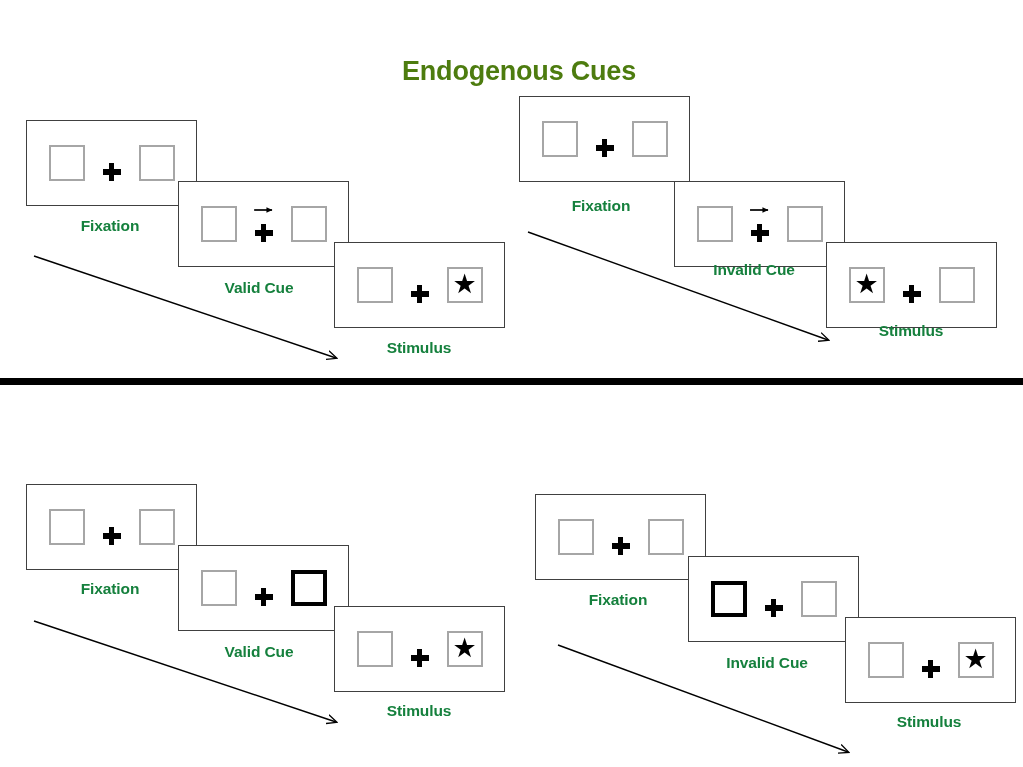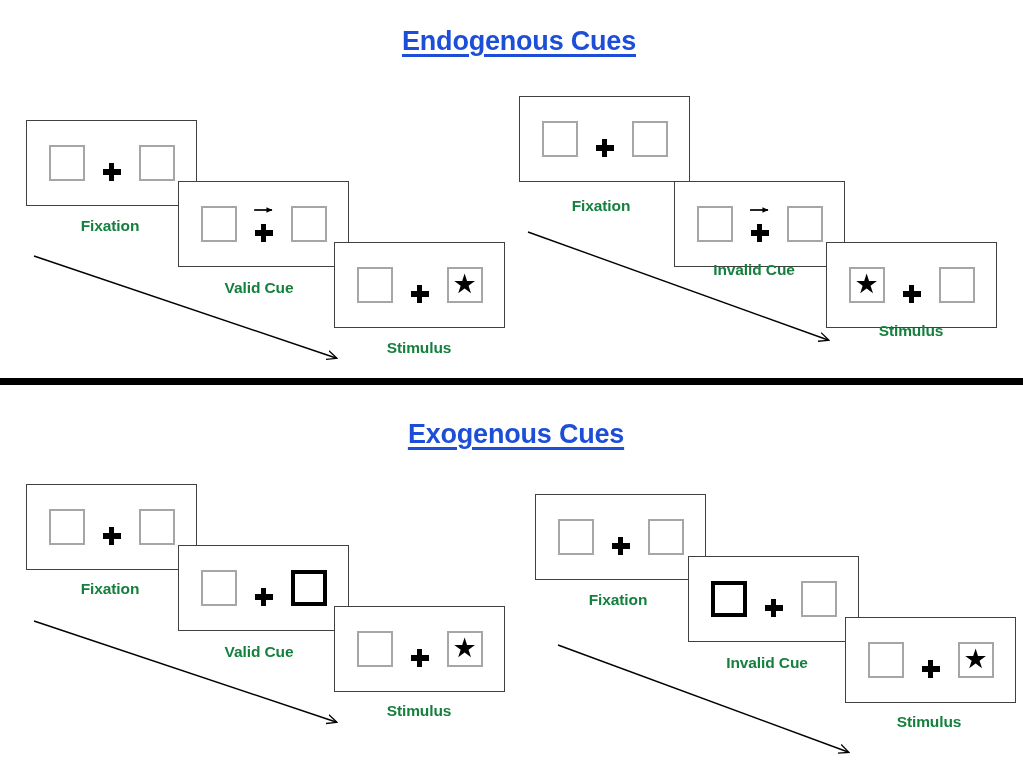--- a/index.html
+++ b/index.html
@@ -18,28 +18,28 @@
     height: 767px;
     background: #ffffff;
     overflow: hidden;
   }
 
   
   .section-title {
     position: absolute;
     font-size: 27px;
     font-weight: bold;
-    color: #1d4ed8;
-    text-decoration: underline;
+    color: #4d7c0f;
     text-decoration-thickness: 3px;
     text-underline-offset: 4px;
     letter-spacing: -0.2px;
     white-space: nowrap;
     text-align: center;
     transform: translateX(-50%);
+    margin-top: 30px;
   }
 
   
   .divider {
     position: absolute;
     background: #000000;
   }
 
   
   .frame {
@@ -268,21 +268,20 @@
       </div>
       <div class="box">
         <span class="star"></span>
       </div>
     </div>
   </div>
   <div class="caption" style="left:911px; top:322px;">Stimulus</div>
 
   <div class="divider" style="left:0px; top:378px; width:1023px; height:7px;"></div>
 
-  <div class="section-title" style="left:516px; top:419px;">Exogenous Cues</div>
 
   <svg class="time-arrow" style="left:0px; top:390px; width:380px; height:370px;">
     <defs>
       <marker id="ah3" markerWidth="11" markerHeight="11" refX="9" refY="5.2" orient="auto" markerUnits="userSpaceOnUse">
         <path d="M0,0.6 L10,5.2 L0,9.8" fill="none" stroke="#000" stroke-width="1.3"></path>
       </marker>
     </defs>
     <line x1="34" y1="231" x2="336" y2="332" stroke="#000000" stroke-width="1.4" marker-end="url(#ah3)"></line>
   </svg>
 

